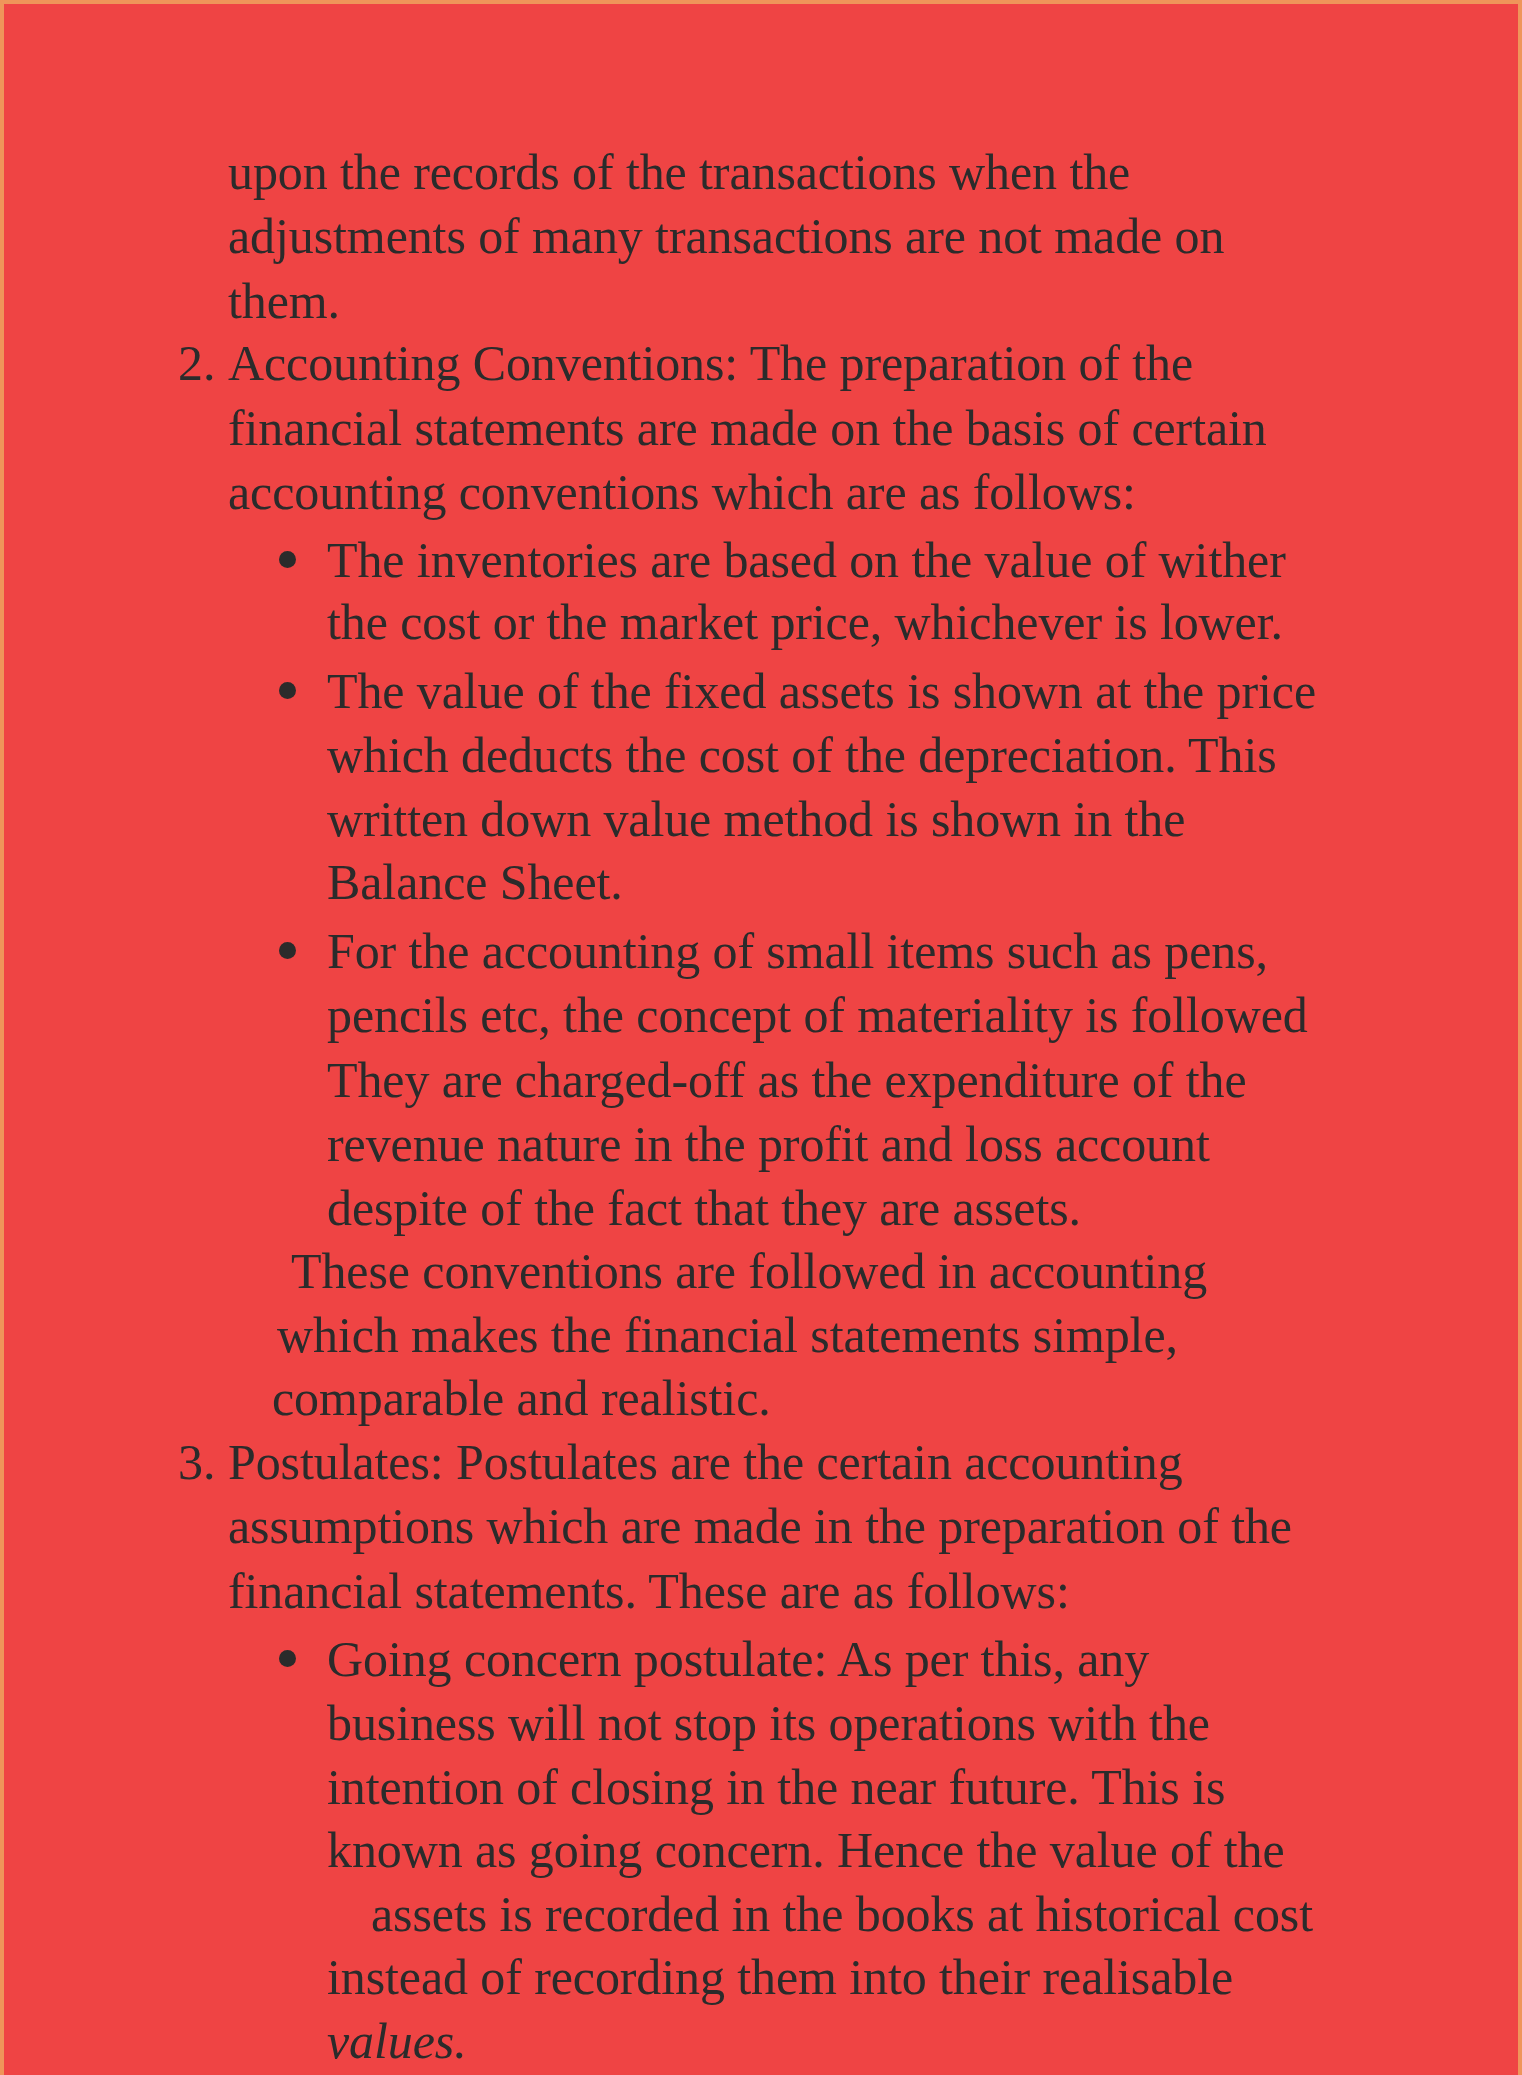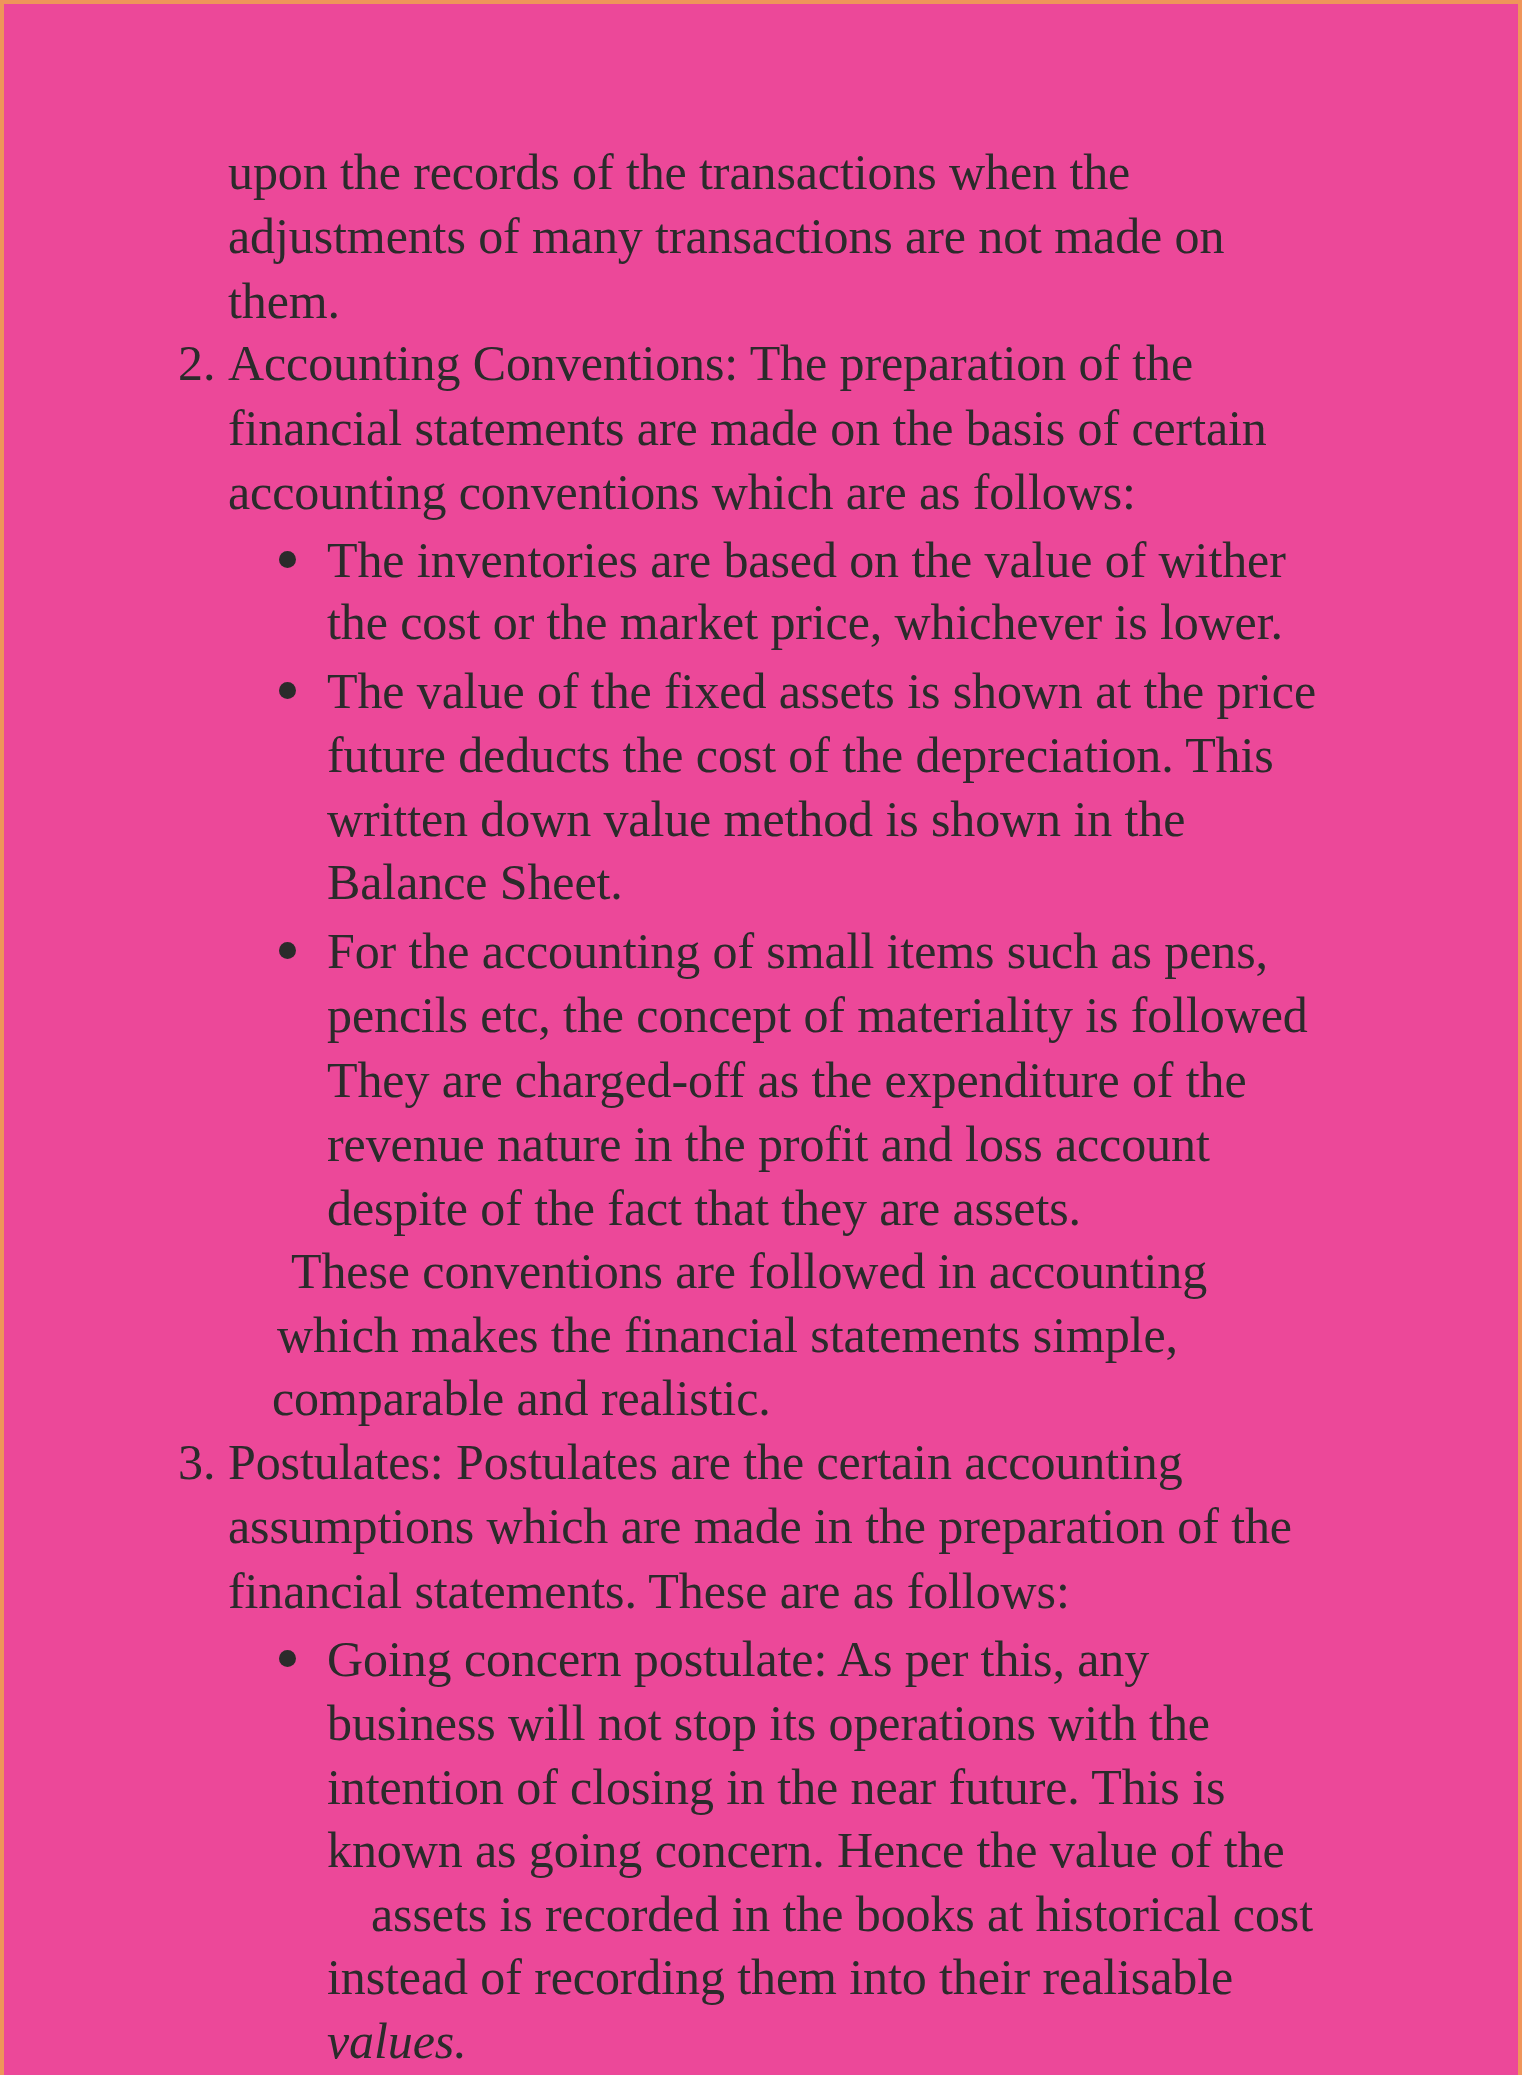--- a/index.html
+++ b/index.html
@@ -17,21 +17,21 @@
       position: absolute;
       left: 0;
       top: 0;
       width: 1522px;
       height: 2075px;
       box-sizing: border-box;
       border-top: 4px solid #ef955a;
       border-left: 4px solid #ef955a;
       border-right: 4px solid #ef955a;
       border-bottom: none;
-      background: #ec4899;
+      background: #ef4444;
     }
     .ln {
       position: absolute;
       white-space: nowrap;
       font-family: "Liberation Serif", "DejaVu Serif", serif;
       font-size: 50px;
       line-height: 64px;
       height: 64px;
       color: #2b2b2b;
       letter-spacing: -0.1px;
@@ -72,21 +72,21 @@
 
     <div>
       <span class="bullet" style="left:275px; top:547px;"></span>
       <div class="ln" style="left:323px; top:524px;">The inventories are based on the value of wither</div>
       <div class="ln" style="left:323px; top:586px;">the cost or the market price, whichever is lower.</div>
     </div>
 
     <div>
       <span class="bullet" style="left:275px; top:678px;"></span>
       <div class="ln" style="left:323px; top:655px;">The value of the fixed assets is shown at the price</div>
-      <div class="ln" style="left:323px; top:719px;">future deducts the cost of the depreciation. This</div>
+      <div class="ln" style="left:323px; top:719px;">which deducts the cost of the depreciation. This</div>
       <div class="ln" style="left:323px; top:783px;">written down value method is shown in the</div>
       <div class="ln" style="left:323px; top:846px;">Balance Sheet.</div>
     </div>
 
     <div>
       <span class="bullet" style="left:275px; top:938px;"></span>
       <div class="ln" style="left:323px; top:915px;">For the accounting of small items such as pens,</div>
       <div class="ln" style="left:323px; top:979px;">pencils etc, the concept of materiality is followed</div>
       <div class="ln" style="left:323px; top:1044px;">They are charged-off as the expenditure of the</div>
       <div class="ln" style="left:323px; top:1108px;">revenue nature in the profit and loss account</div>

